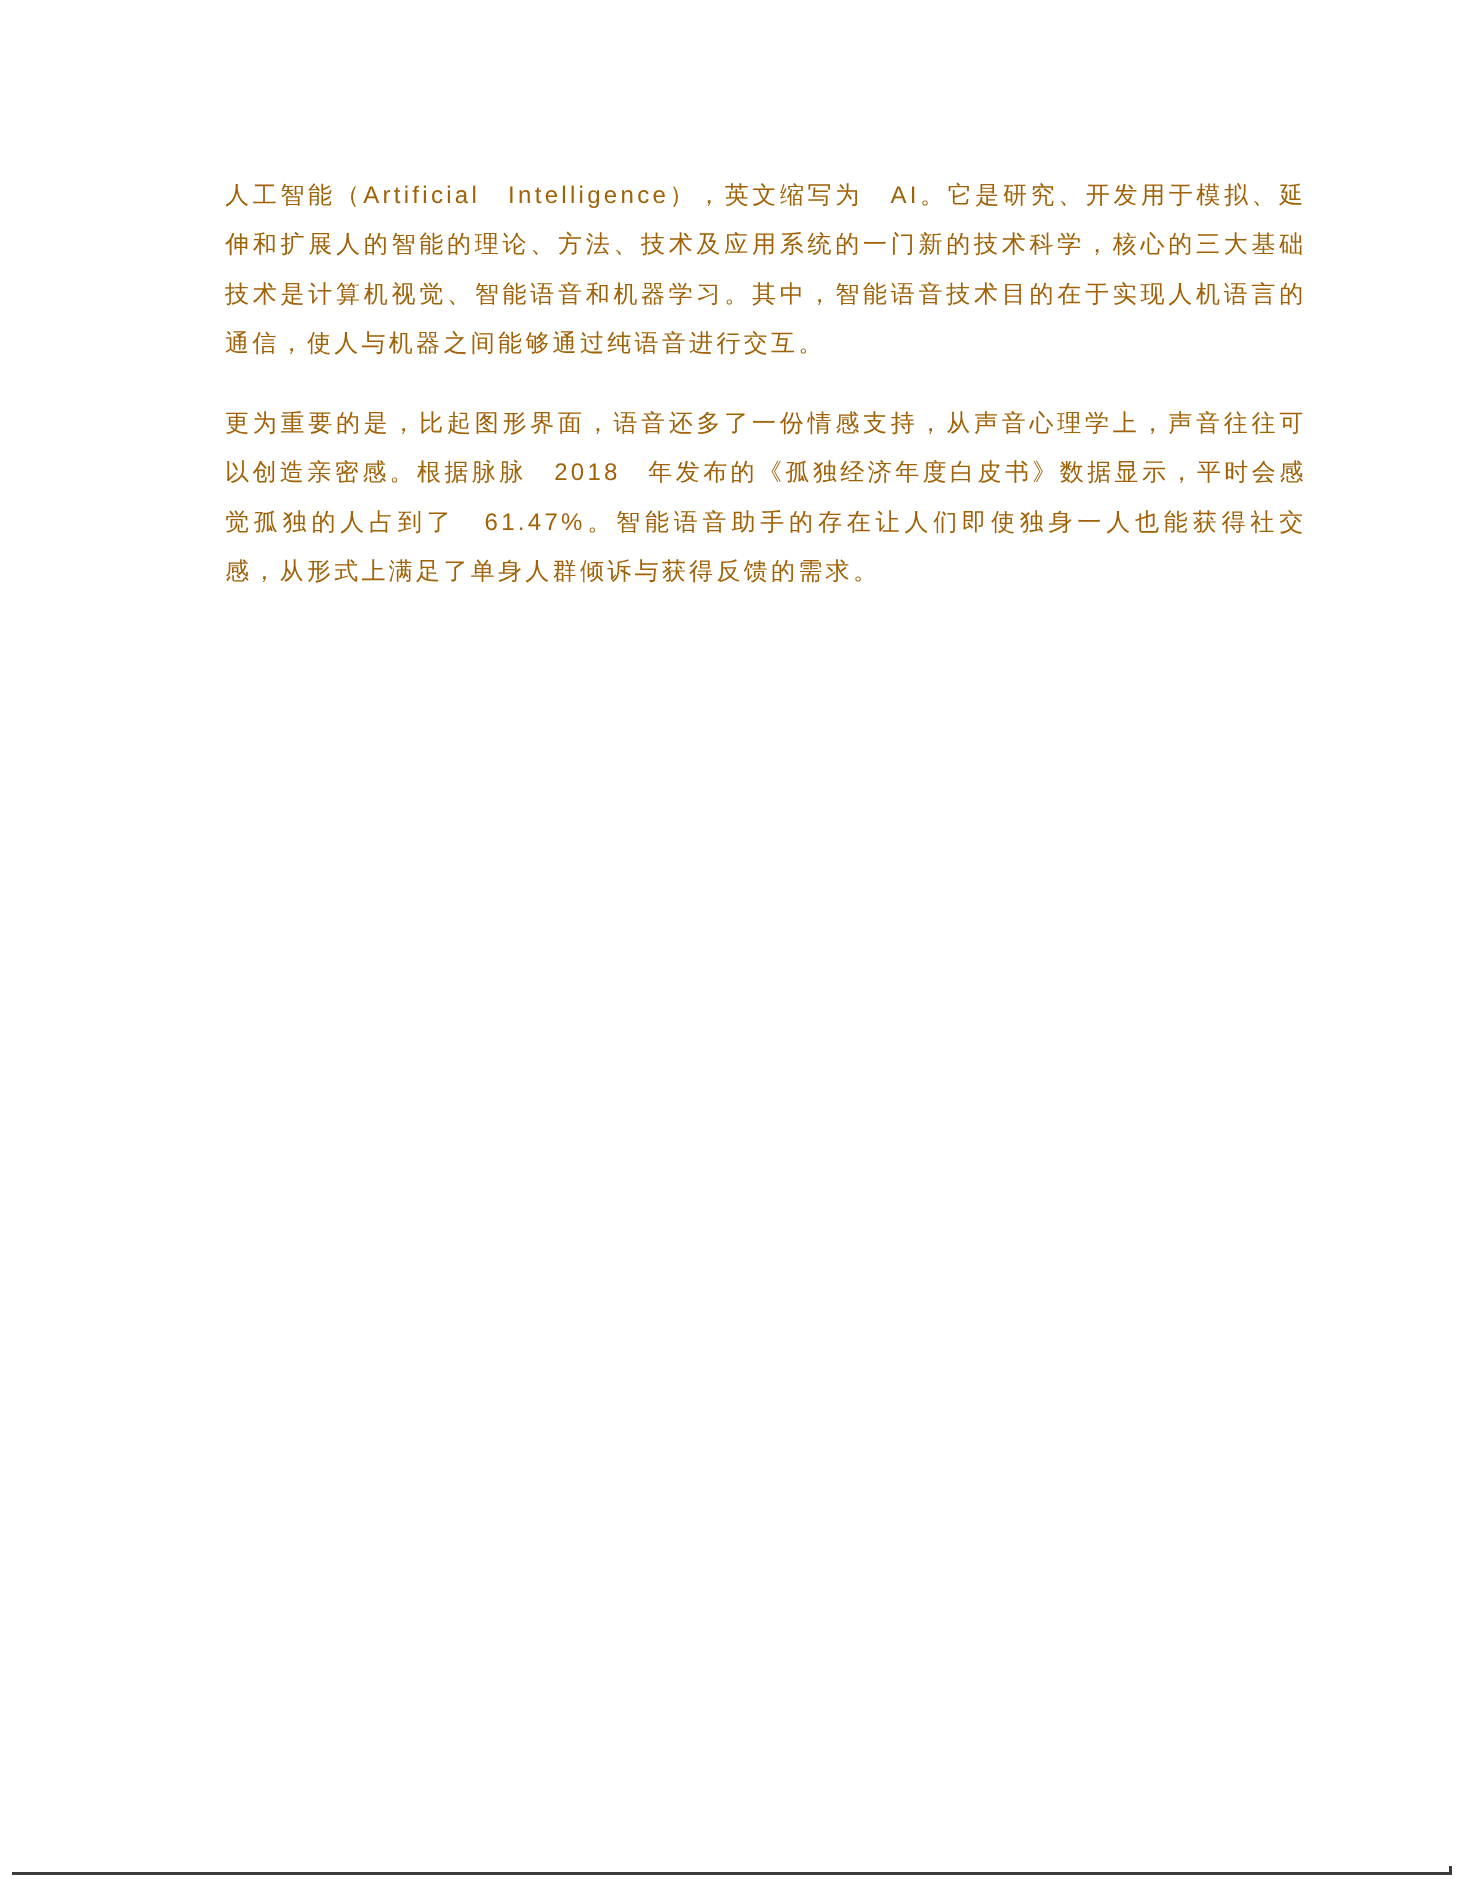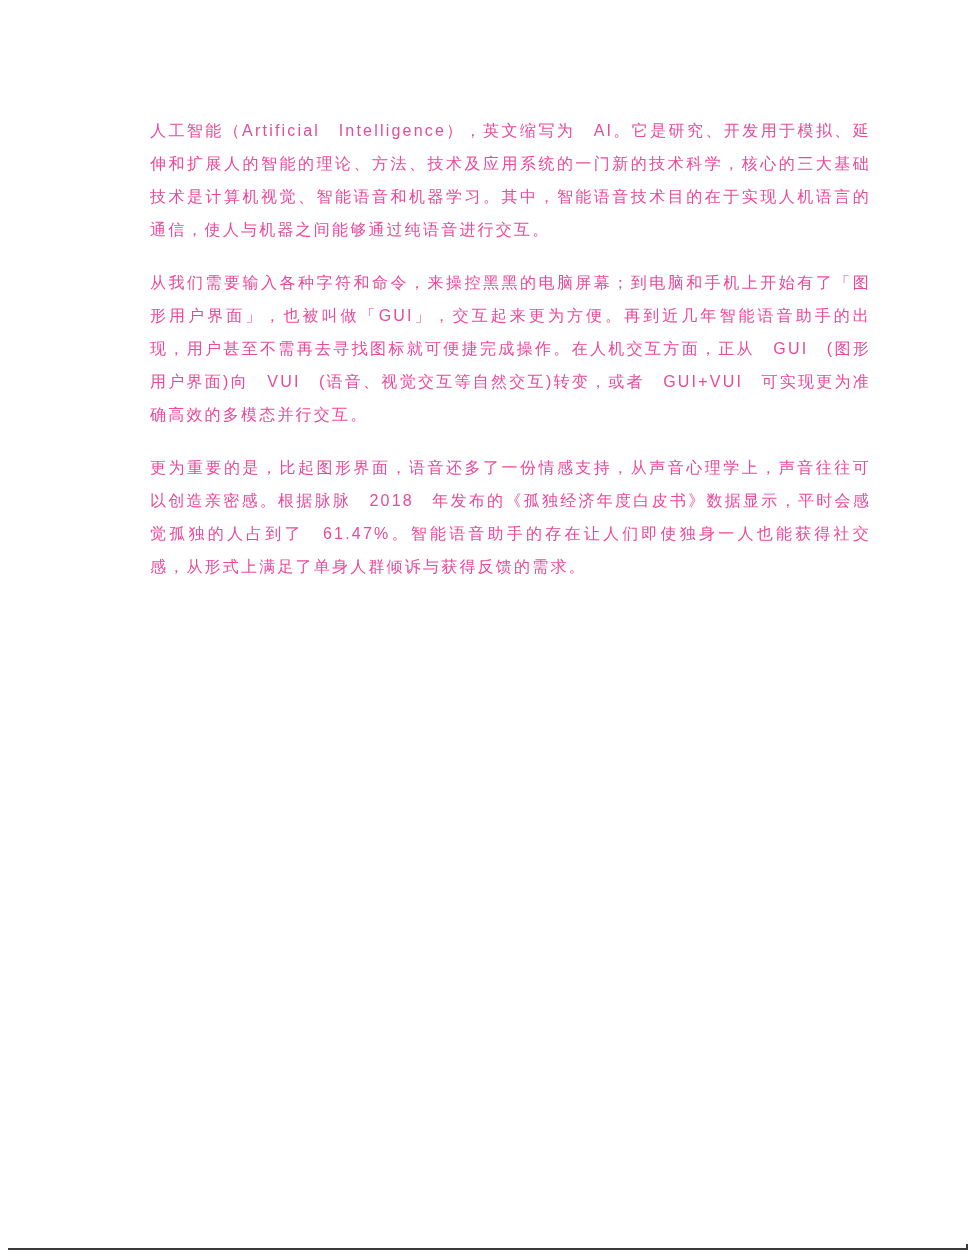--- a/index.html
+++ b/index.html
@@ -23,21 +23,21 @@
     position: absolute;
     left: 150px;
     top: 114px;
     width: 721px;
   }
   .content p {
     margin: 0 0 20px 0;
     font-size: 16px;
     line-height: 33px;
     letter-spacing: 2.2px;
-    color: #ec4899;
+    color: #a16207;
     text-align: justify;
     text-justify: inter-ideograph;
     word-break: break-word;
   }
   .footer-rule {
     position: absolute;
     left: 8px;
     top: 1248px;
     width: 960px;
     height: 2px;
@@ -51,19 +51,18 @@
     height: 6px;
     background: #3a3a3a;
   }
 </style>
 </head>
 <body>
 
 <div class="page">
   <div class="content">
     <p>人工智能（Artificial　Intelligence），英文缩写为　AI。它是研究、开发用于模拟、延伸和扩展人的智能的理论、方法、技术及应用系统的一门新的技术科学，核心的三大基础技术是计算机视觉、智能语音和机器学习。其中，智能语音技术目的在于实现人机语言的通信，使人与机器之间能够通过纯语音进行交互。</p>
-    <p>从我们需要输入各种字符和命令，来操控黑黑的电脑屏幕；到电脑和手机上开始有了「图形用户界面」，也被叫做「GUI」，交互起来更为方便。再到近几年智能语音助手的出现，用户甚至不需再去寻找图标就可便捷完成操作。在人机交互方面，正从　GUI　(图形用户界面)向　VUI　(语音、视觉交互等自然交互)转变，或者　GUI+VUI　可实现更为准确高效的多模态并行交互。</p>
     <p>更为重要的是，比起图形界面，语音还多了一份情感支持，从声音心理学上，声音往往可以创造亲密感。根据脉脉　2018　年发布的《孤独经济年度白皮书》数据显示，平时会感觉孤独的人占到了　61.47%。智能语音助手的存在让人们即使独身一人也能获得社交感，从形式上满足了单身人群倾诉与获得反馈的需求。</p>
   </div>
 
   <div class="footer-rule"></div>
   <div class="footer-rule-cap"></div>
 </div>
 
 </body></html>

